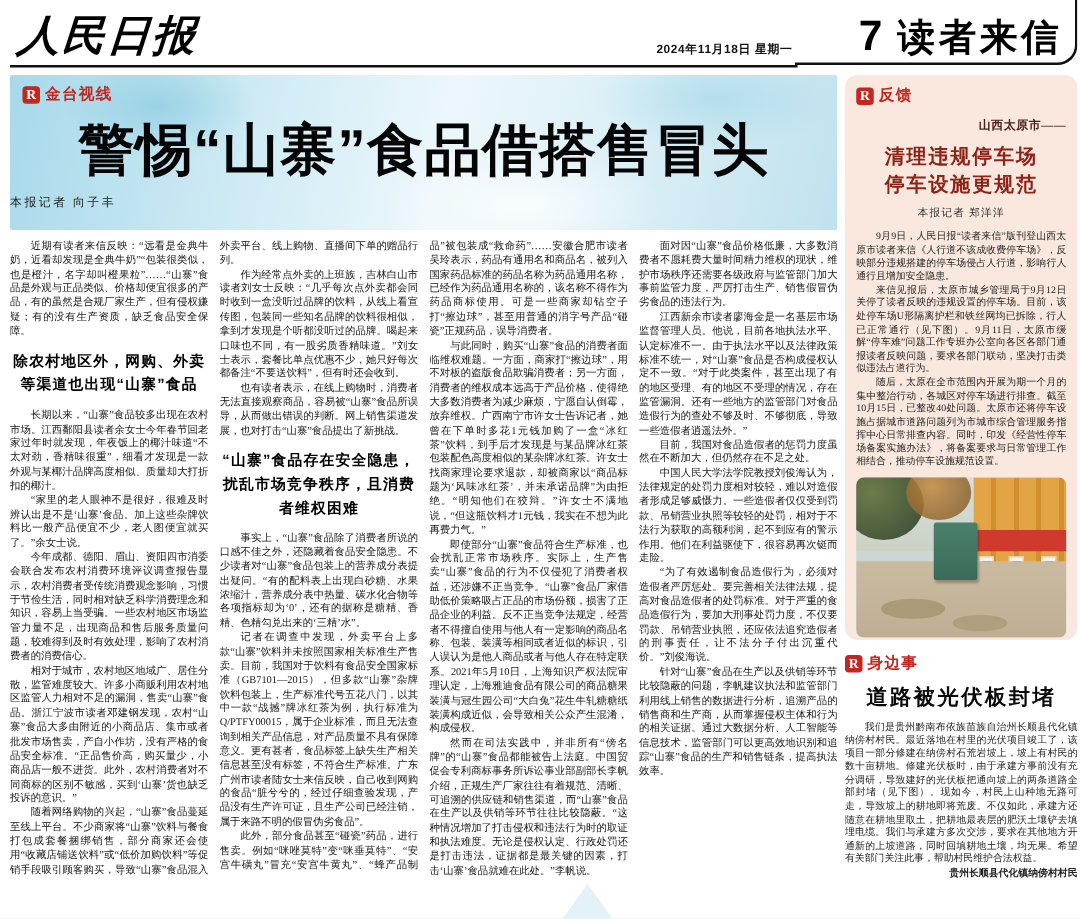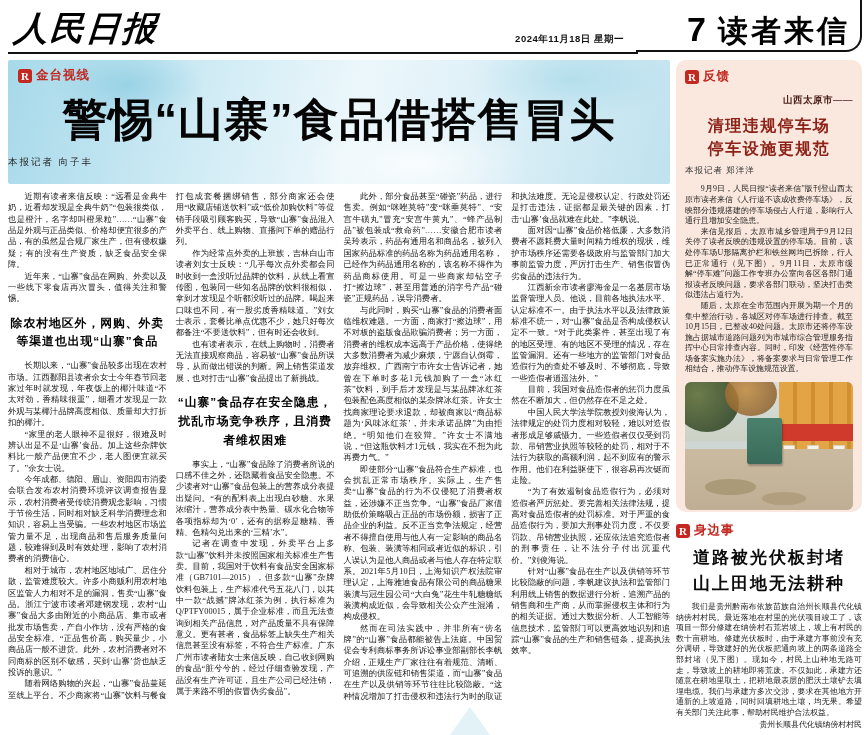--- a/index.html
+++ b/index.html
@@ -8,21 +8,21 @@
     position:relative; width:864px; height:735px; background:#ffffff;
     overflow:hidden; font-family:"Liberation Serif", serif; color:#1a1a1a;
   }
   
   .masthead-logo {
     position:absolute; left:14px; top:6px; font-family:"DejaVu Serif", serif;
     font-size:34px; font-weight:bold; font-style:italic; letter-spacing:2px;
     transform:skewX(-4deg); color:#000;
   }
   .masthead-date {
-    position:absolute; right:240px; top:33px; font-size:9.5px; font-weight:700;
+    position:absolute; right:230px; top:33px; font-size:9.5px; font-weight:700;
     font-family:"Liberation Sans", sans-serif; color:#111; letter-spacing:.5px;
   }
   .page-title-box {
     position:absolute; right:2px; top:-8px; width:226px; height:60px;
     border-bottom:2px solid #111; border-right:2px solid #111;
     border-radius:0 0 16px 0;
     display:flex; align-items:flex-end; justify-content:flex-end;
     gap:12px; padding:0 10px 4px 0;
     font-family:"Liberation Sans", sans-serif;
   }
@@ -77,21 +77,21 @@
   
   .feedback-panel {
     position:absolute; left:676px; top:60px; width:186px; height:452px;
     background:#fae8de; border-radius:10px; padding:8px 9px;
   }
   .fb-dateline { margin-top:9px; font-size:9.5px; font-weight:700; color:#4a2018; letter-spacing:.5px;text-align:right; }
   .fb-headline {
     margin-top:7px; text-align:center; color:#8d2318; font-weight:700;
     font-size:16px; line-height:1.45; letter-spacing:1.5px;
   }
-  .fb-byline { margin-top:5px; text-align:left; font-size:8.5px; color:#333; letter-spacing:1px; }
+  .fb-byline { margin-top:5px; text-align:center; font-size:8.5px; color:#333; letter-spacing:1px; }
   .fb-body { margin-top:7px; font-size:7.9px; line-height:1.34; text-align:justify; color:#222; }
   .fb-body p { text-indent:2em; margin:0; }
   .fb-photo {
     margin-top:7px; height:128px; border-radius:6px; position:relative;
     overflow:hidden; background:#cdd6d2;
   }
   .ph-sky     { position:absolute; left:0; right:0; top:0; height:46%; background:linear-gradient(#d6e0e0,#ccd1c4); }
   .ph-tree1   { position:absolute; left:-10px; top:-8px; width:64px; height:58px; border-radius:50%;
                 background:radial-gradient(circle at 35% 35%, #6d7c4b, #44573a 75%); }
   .ph-tree2   { position:absolute; left:40px; top:-10px; width:52px; height:44px; border-radius:50%;
@@ -110,21 +110,21 @@
   .ph-patch2  { position:absolute; left:46%; bottom:4%; width:26%; height:10%; border-radius:50%; background:#ab9a78; opacity:.8; }
 
   
   .nearby { position:absolute; left:676px; top:522px; width:186px; }
   .nb-headline {
     margin-top:6px; text-align:center; font-family:"Liberation Sans", sans-serif;
     font-size:17px; font-weight:900; color:#0a0a0a; line-height:1.5; letter-spacing:2px;
   }
   .nb-body { margin-top:6px; font-size:7.9px; line-height:1.34; text-align:justify; color:#222; }
   .nb-body p { text-indent:2em; margin:0; }
-  .nb-body p.sign { text-align:right; text-indent:0; font-weight:400; margin-top:1px; }
+  .nb-body p.sign { text-align:right; text-indent:0; font-weight:700; margin-top:1px; }
 
   .watermark-triangle {
     position:absolute; left:440px; bottom:-14px; width:0; height:0;
     border-left:30px solid transparent; border-right:30px solid transparent;
     border-bottom:42px solid #d9edf4; opacity:.75;
   }
 </style>
 </head>
 <body>
 
@@ -142,21 +142,20 @@
     <div class="sec-label">
       <span class="r-icon">R</span>
       <span class="sec-text">金台视线</span>
     </div>
     <h1 class="main-headline">警惕“山寨”食品借搭售冒头</h1>
     <div class="main-byline">本报记者  向子丰</div>
   </section>
 
   <section class="article-body">
       <p class="para">近期有读者来信反映：“远看是金典牛奶，近看却发现是全典牛奶”“包装很类似，也是橙汁，名字却叫橙果粒”……“山寨”食品是外观与正品类似、价格却便宜很多的产品，有的虽然是合规厂家生产，但有侵权嫌疑；有的没有生产资质，缺乏食品安全保障。</p>
-      <p class="para">近年来，“山寨”食品在网购、外卖以及一些线下零食店再次冒头，值得关注和警惕。</p>
       <h3 class="subhead">除农村地区外，网购、外卖等渠道也出现“山寨”食品</h3>
       <p class="para">长期以来，“山寨”食品较多出现在农村市场。江西鄱阳县读者余女士今年春节回老家过年时就发现，年夜饭上的椰汁味道“不太对劲，香精味很重”，细看才发现是一款外观与某椰汁品牌高度相似、质量却大打折扣的椰汁。</p>
       <p class="para">“家里的老人眼神不是很好，很难及时辨认出是不是‘山寨’食品。加上这些杂牌饮料比一般产品便宜不少，老人图便宜就买了。”余女士说。</p>
       <p class="para">今年成都、德阳、眉山、资阳四市消委会联合发布农村消费环境评议调查报告显示，农村消费者受传统消费观念影响，习惯于节俭生活，同时相对缺乏科学消费理念和知识，容易上当受骗。一些农村地区市场监管力量不足，出现商品和售后服务质量问题，较难得到及时有效处理，影响了农村消费者的消费信心。</p>
       <p class="para">相对于城市，农村地区地域广、居住分散，监管难度较大。许多小商贩利用农村地区监管人力相对不足的漏洞，售卖“山寨”食品。浙江宁波市读者邓建钢发现，农村“山寨”食品大多由附近的小商品店、集市或者批发市场售卖，产自小作坊，没有严格的食品安全标准。“正品售价高，购买量少，小商品店一般不进货。此外，农村消费者对不同商标的区别不敏感，买到‘山寨’货也缺乏投诉的意识。”</p>
       <p class="para">随着网络购物的兴起，“山寨”食品蔓延至线上平台。不少商家将“山寨”饮料与餐食打包成套餐捆绑销售，部分商家还会使用“收藏店铺送饮料”或“低价加购饮料”等促销手段吸引顾客购买，导致“山寨”食品混入外卖平台、线上购物、直播间下单的赠品行列。</p>
       <p class="para">作为经常点外卖的上班族，吉林白山市读者刘女士反映：“几乎每次点外卖都会同时收到一盒没听过品牌的饮料，从线上看宣传图，包装同一些知名品牌的饮料很相似，拿到才发现是个听都没听过的品牌。喝起来口味也不同，有一股劣质香精味道。”刘女士表示，套餐比单点优惠不少，她只好每次都备注“不要送饮料”，但有时还会收到。</p>
       <p class="para">也有读者表示，在线上购物时，消费者无法直接观察商品，容易被“山寨”食品所误导，从而做出错误的判断。网上销售渠道发展，也对打击“山寨”食品提出了新挑战。</p>
       <h3 class="subhead">“山寨”食品存在安全隐患，扰乱市场竞争秩序，且消费者维权困难</h3>
       <p class="para">事实上，“山寨”食品除了消费者所说的口感不佳之外，还隐藏着食品安全隐患。不少读者对“山寨”食品包装上的营养成分表提出疑问。“有的配料表上出现白砂糖、水果浓缩汁，营养成分表中热量、碳水化合物等各项指标却为‘0’，还有的据称是糖精、香精、色精勾兑出来的‘三精’水”。</p>
@@ -211,21 +210,20 @@
     </div>
   </aside>
 
   <section class="nearby">
     <div class="sec-label">
       <span class="r-icon">R</span>
       <span class="sec-text">身边事</span>
     </div>
     <h2 class="nb-headline">
       <span>道路被光伏板封堵</span><br>
-      <span>山上田地无法耕种</span>
     </h2>
     <div class="nb-body">
         <p class="para">我们是贵州黔南布依族苗族自治州长顺县代化镇纳傍村村民。最近落地在村里的光伏项目竣工了，该项目一部分修建在纳傍村石荒岩坡上，坡上有村民的数十亩耕地。修建光伏板时，由于承建方事前没有充分调研，导致建好的光伏板把通向坡上的两条道路全部封堵（见下图）。现如今，村民上山种地无路可走，导致坡上的耕地即将荒废。不仅如此，承建方还随意在耕地里取土，把耕地最表层的肥沃土壤铲去填埋电缆。我们与承建方多次交涉，要求在其他地方开通新的上坡道路，同时回填耕地土壤，均无果。希望有关部门关注此事，帮助村民维护合法权益。</p>
         <p class="sign">贵州长顺县代化镇纳傍村村民</p>
       </div>
   </section>
 
   <div class="watermark-triangle"></div>
 </div>
 

